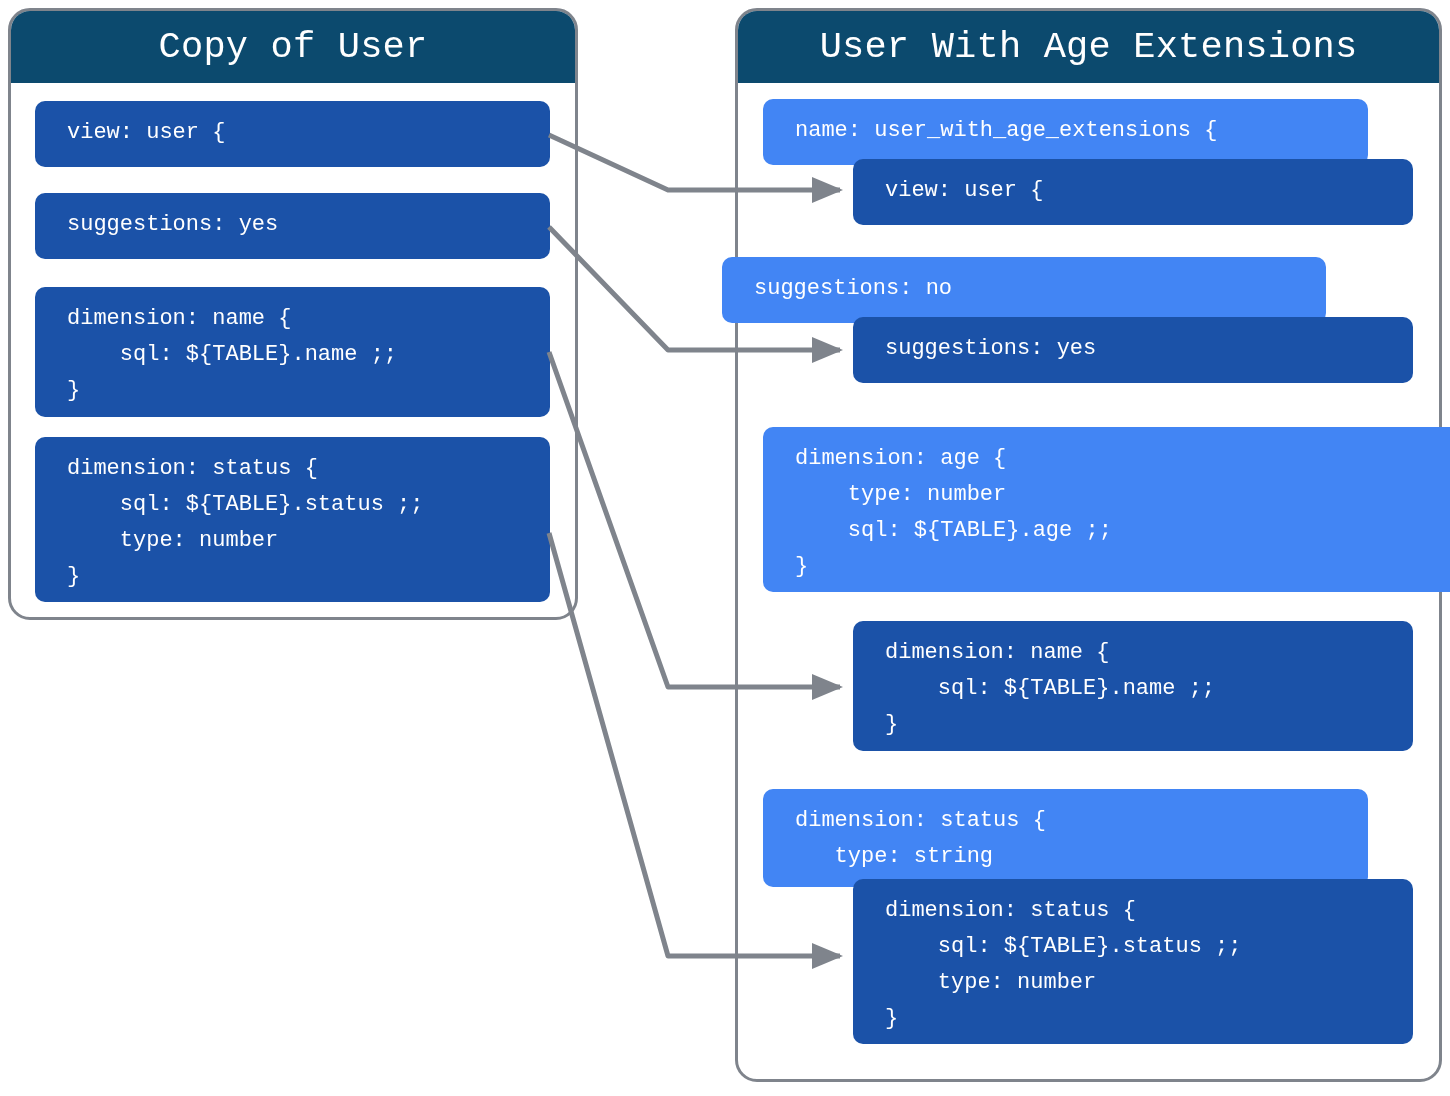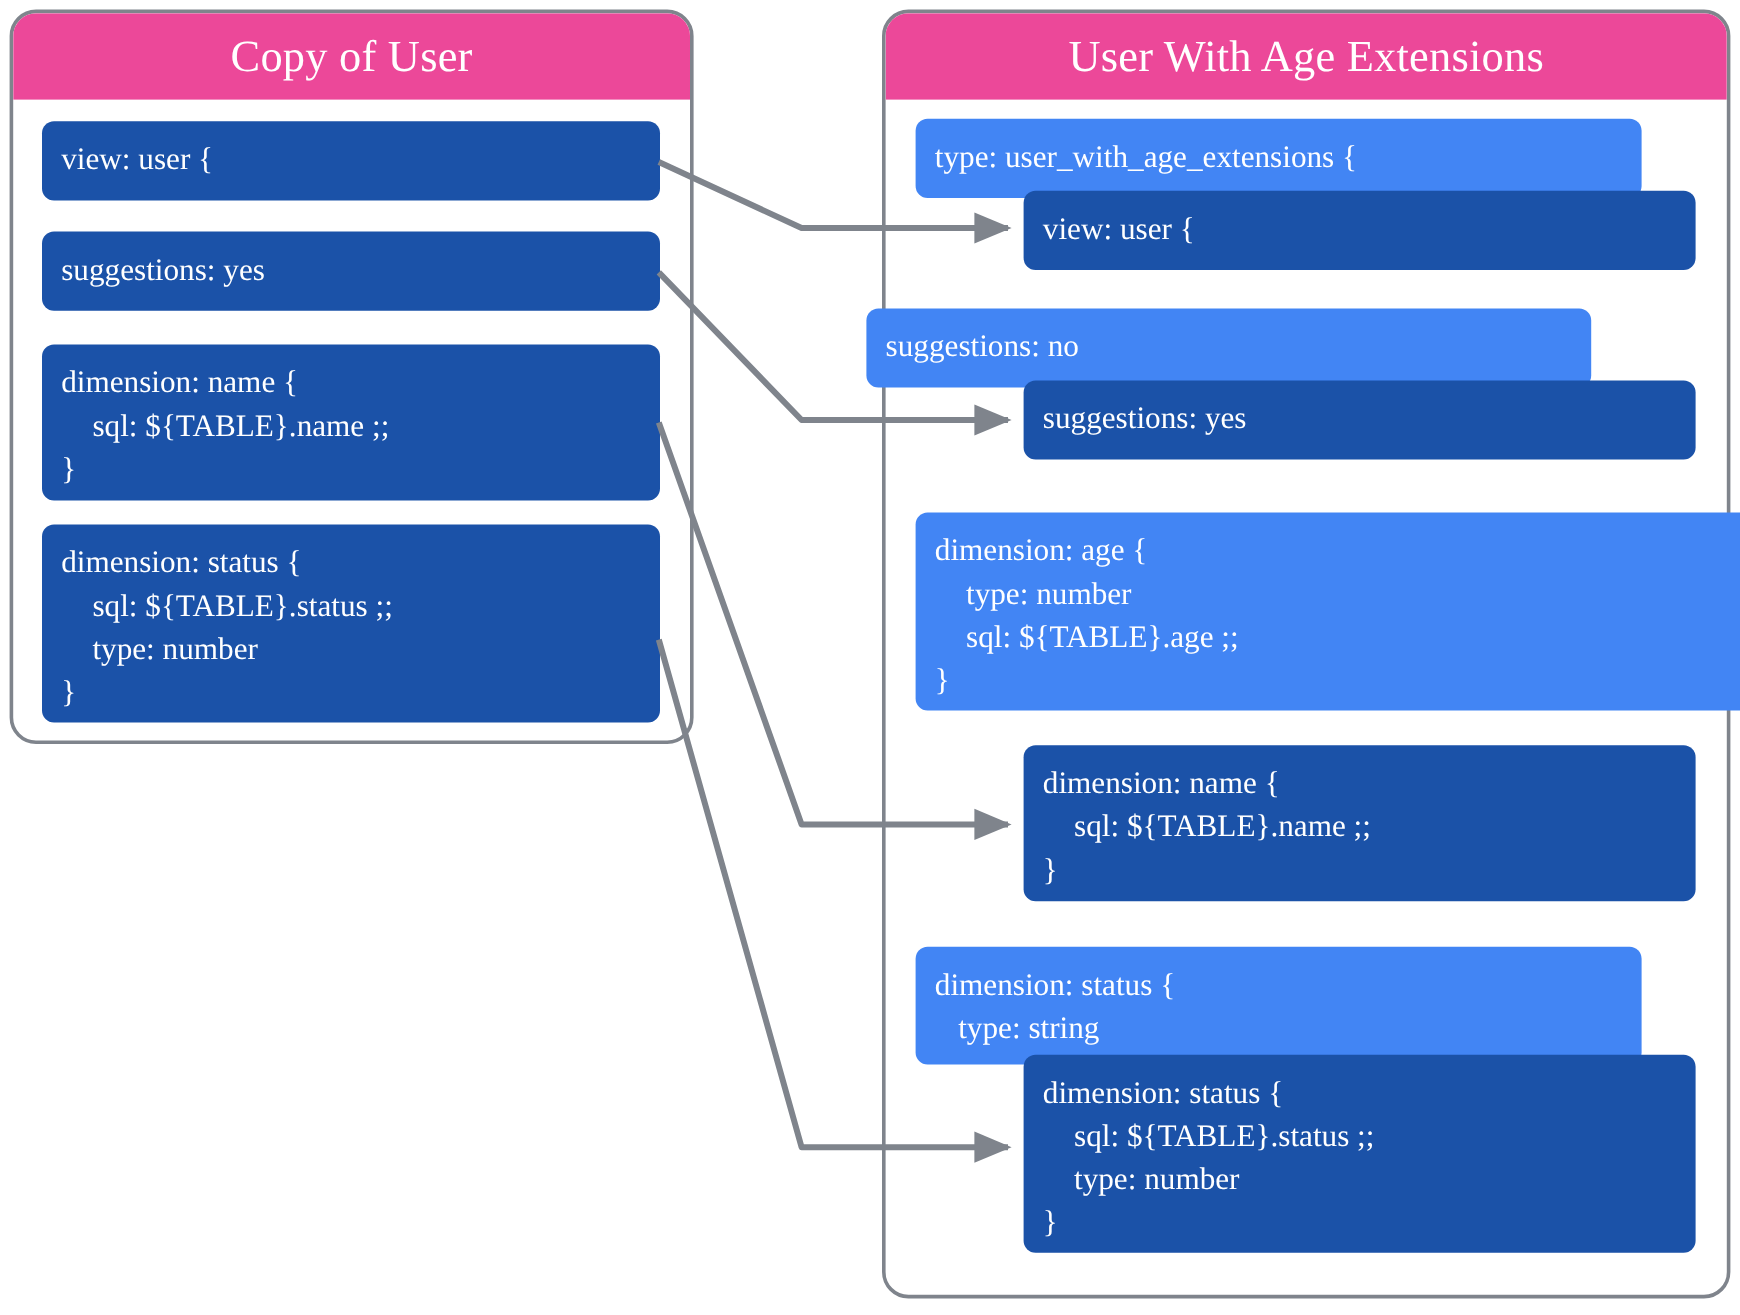--- a/index.html
+++ b/index.html
@@ -20,54 +20,54 @@
   .panel {
     position: absolute;
     box-sizing: border-box;
     border: 3px solid #7f848c;
     border-radius: 22px;
     background: #ffffff;
     overflow: hidden;
   }
   .panel-header {
     height: 72px;
-    background: #ec4899;
+    background: #0c4a6e;
     display: flex;
     align-items: center;
     justify-content: center;
     color: #ffffff;
     font-size: 37px;
     font-weight: 400;
     letter-spacing: 0.2px;
-    font-family: Liberation Serif, serif;
+    font-family: Liberation Mono, monospace;
   }
   #panel-left {
     left: 8px;
     top: 8px;
     width: 570px;
     height: 612px;
   }
   #panel-right {
     left: 735px;
     top: 8px;
     width: 707px;
     height: 1074px;
   }
 
   
   .code-block {
     position: absolute;
     box-sizing: border-box;
     border-radius: 10px;
     color: #ffffff;
-    font-family: Liberation Serif, serif;
-    font-size: 26px;
+    font-family: Liberation Mono, monospace;
+    font-size: 22px;
     line-height: 36px;
     white-space: pre;
-    padding: 14px 16px 16px 16px;
+    padding: 14px 16px 16px 32px;
     letter-spacing: 0px;
   }
   .code-dark { background: #1b52a8; }
   .code-light { background: #4285f4; }
 
   
   #arrow-layer {
     position: absolute;
     left: 0;
     top: 0;
@@ -95,21 +95,21 @@
 
   <div class="code-block code-dark" style="left:35px; top:437px; width:515px; height:165px;">dimension: status {
     sql: ${TABLE}.status ;;
     type: number
 }</div>
 
   <div class="panel" id="panel-right">
     <div class="panel-header">User With Age Extensions</div>
   </div>
 
-  <div class="code-block code-light" style="left:763px; top:99px; width:605px; height:66px;">type: user_with_age_extensions {</div>
+  <div class="code-block code-light" style="left:763px; top:99px; width:605px; height:66px;">name: user_with_age_extensions {</div>
   <div class="code-block code-dark" style="left:853px; top:159px; width:560px; height:66px;">view: user {</div>
 
   <div class="code-block code-light" style="left:722px; top:257px; width:604px; height:66px;">suggestions: no</div>
   <div class="code-block code-dark" style="left:853px; top:317px; width:560px; height:66px;">suggestions: yes</div>
 
   <div class="code-block code-light" style="left:763px; top:427px; width:700px; height:165px;">dimension: age {
     type: number
     sql: ${TABLE}.age ;;
 }</div>
 

